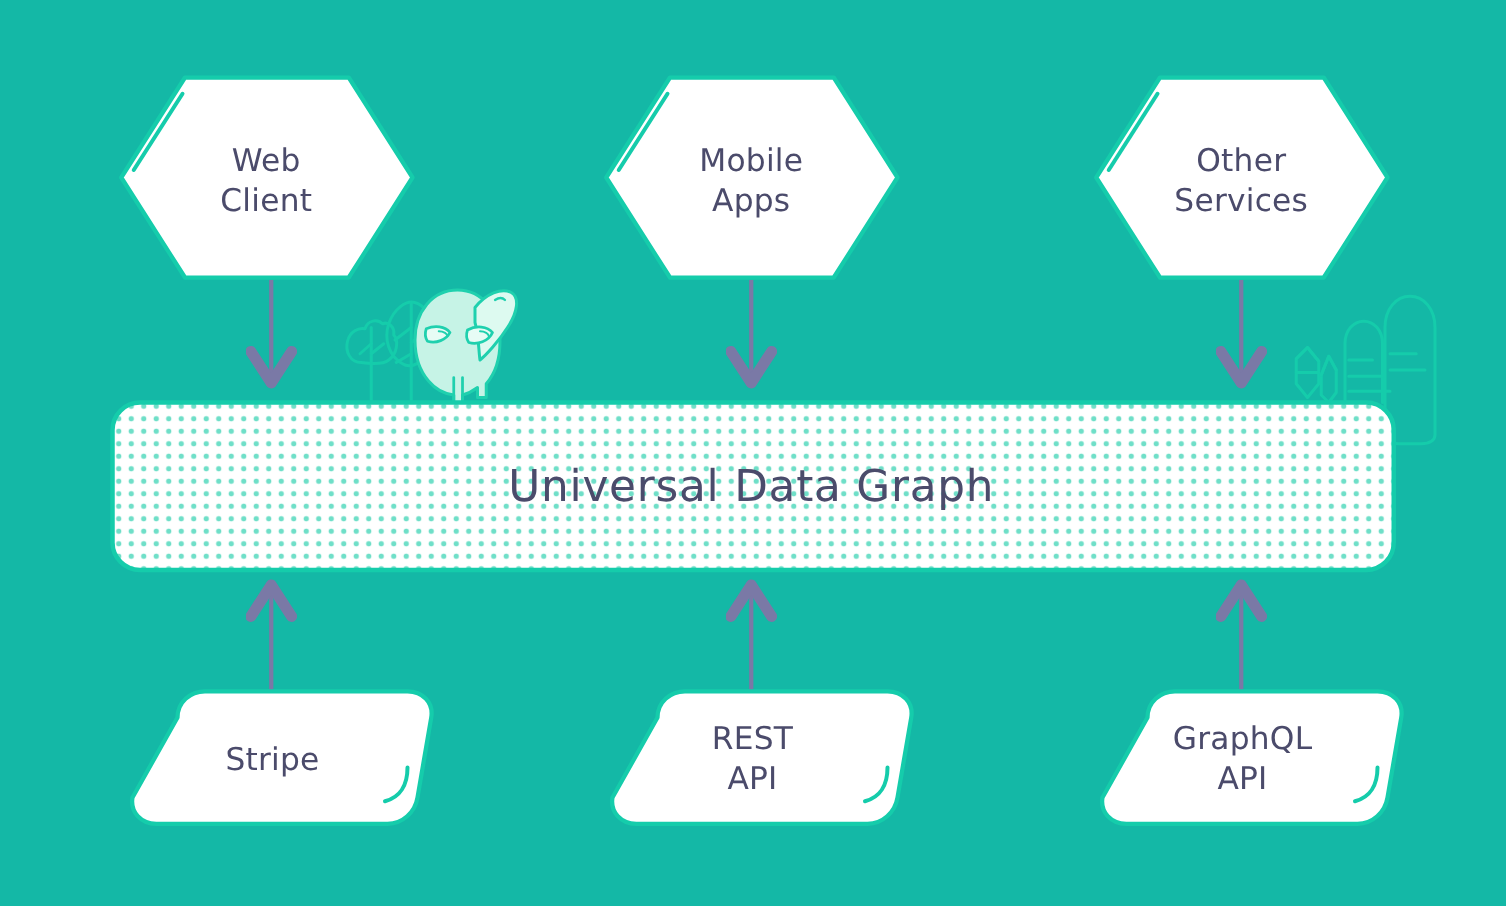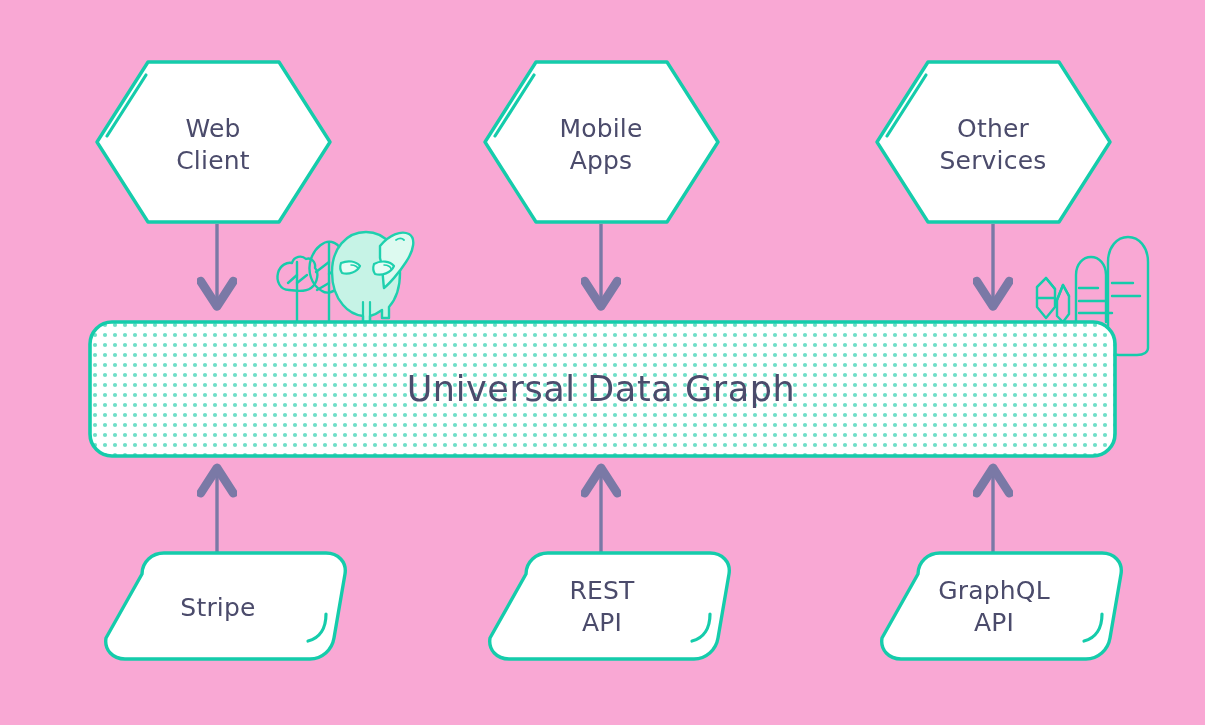--- a/index.html
+++ b/index.html
@@ -8,21 +8,21 @@
     padding: 0;
     background: #ffffff;
   }
   body {
     font-family: "DejaVu Sans", "Liberation Sans", sans-serif;
   }
   #canvas {
     position: relative;
     width: 1205px;
     height: 725px;
-    background: #f9a8d4;
+    background: #14b8a6;
     overflow: hidden;
   }
   #diagram-svg {
     position: absolute;
     left: 0;
     top: 0;
     width: 1205px;
     height: 725px;
   }
   .node-label {

